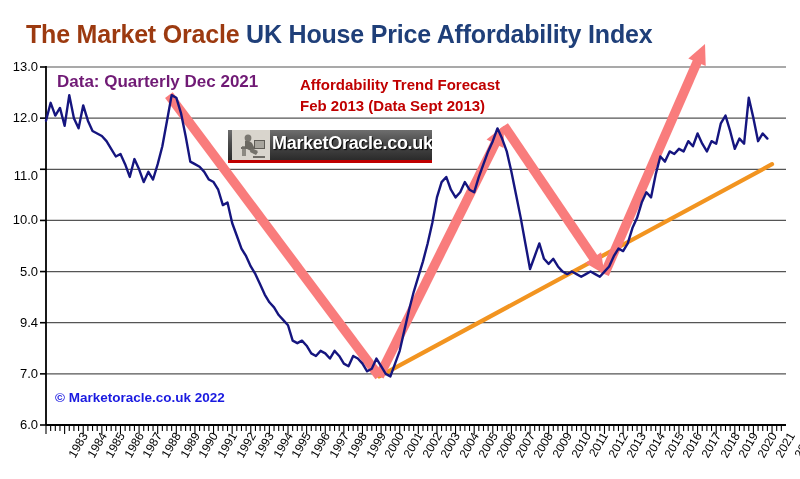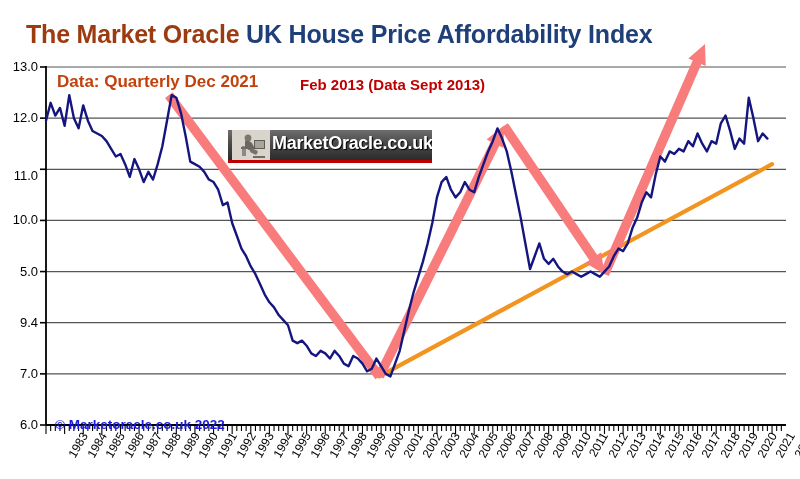--- a/index.html
+++ b/index.html
@@ -36,30 +36,30 @@
     position:absolute;
     font-size:12px;color:#000;
     transform-origin:right top;
     transform:rotate(-60deg);
     white-space:nowrap;
   }
 
   
   .ann-data{
     position:absolute;left:57px;top:72px;
-    font-size:17px;font-weight:bold;color:#c2410c;white-space:nowrap;
+    font-size:17px;font-weight:bold;color:#701a75;white-space:nowrap;
   }
   .ann-forecast{
     position:absolute;left:300px;top:75px;
     font-size:15px;font-weight:bold;color:#c00000;
     line-height:1.38;white-space:nowrap;
   }
   .ann-copyright{
     position:absolute;left:55px;top:390px;
-    font-size:13.5px;font-weight:bold;color:#1a1ae0;white-space:nowrap;margin-top:27px;
+    font-size:13.5px;font-weight:bold;color:#1a1ae0;white-space:nowrap;
   }
 
   
   .logo{
     position:absolute;left:228px;top:130px;width:240px;height:46px;
   }
   .logo-bar{
     position:relative;width:204px;height:30px;
     background:linear-gradient(180deg,#6e6e6e 0%,#4a4a4a 45%,#2b2b2b 100%);
     border-bottom:3px solid #c00000;
@@ -342,20 +342,21 @@
         <div class="xlab" style="left: 722.189px; top: 430px;">2019</div>
         <div class="xlab" style="left: 740.805px; top: 430px;">2020</div>
         <div class="xlab" style="left: 759.421px; top: 430px;">2021</div>
         <div class="xlab" style="left: 778.038px; top: 430px;">2022</div>
       </div>
   </div>
 
   <div class="ann-data">Data: Quarterly Dec 2021</div>
 
   <div class="ann-forecast">
+    <div>Affordability Trend Forecast</div>
     <div>Feb 2013  (Data Sept 2013)</div>
   </div>
 
   <div class="ann-copyright">© Marketoracle.co.uk 2022</div>
 
   <div class="logo">
     <div class="logo-bar">
       <div class="logo-figure">
         <svg width="38" height="30" viewBox="0 0 38 30">
           <rect x="0" y="0" width="38" height="30" fill="#d9d5cd"></rect>

